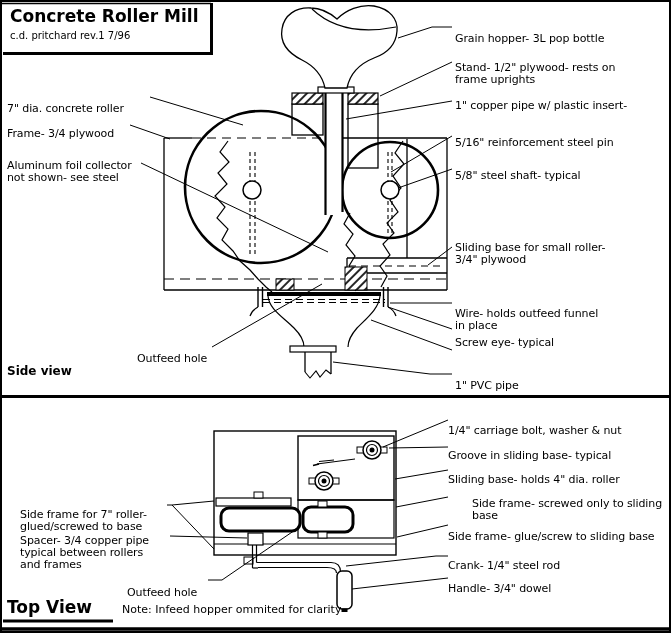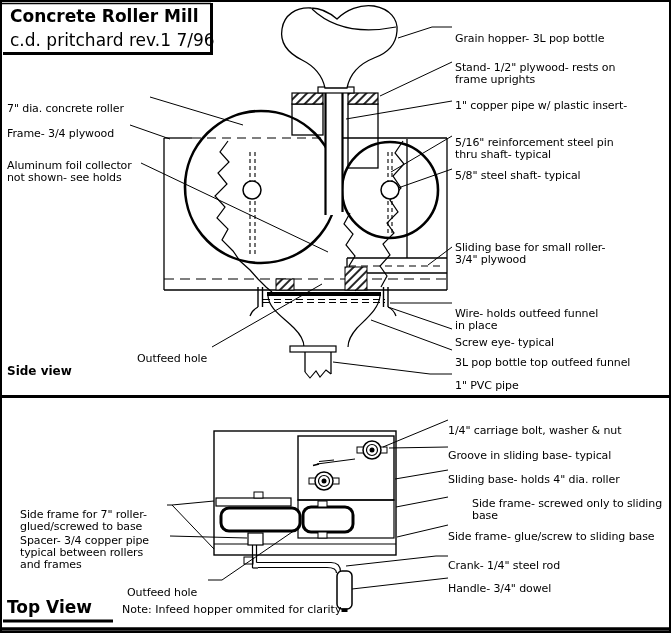--- a/index.html
+++ b/index.html
@@ -2,21 +2,21 @@
 <html><head>
 <meta charset="utf-8">
 <style>
   html,body{margin:0;padding:0;background:#888;}
   #page{position:relative;width:671px;height:633px;background:#c2410c;overflow:hidden;
         font-family:"DejaVu Sans",sans-serif;color:#000;}
   #art{position:absolute;left:0;top:0;}
   .lbl{position:absolute;font-size:11px;line-height:12px;letter-spacing:-0.1px;white-space:nowrap;margin-top:13px;}
   .lbl .ln{display:block;white-space:nowrap;}
   .title{position:absolute;font-weight:bold;font-size:17px;white-space:nowrap;}
-  .subtitle{position:absolute;font-size:17px;white-space:nowrap;text-align:right;}
+  .subtitle{position:absolute;font-size:10px;white-space:nowrap;text-align:right;}
   .heading{position:absolute;font-weight:bold;font-size:12px;white-space:nowrap;}
   .note{position:absolute;font-size:11px;white-space:nowrap;}
 </style>
 </head>
 <body>
 
 <div id="page">
 
 <svg id="art" width="671" height="633" viewBox="0 0 671 633">
   <defs>
@@ -186,52 +186,48 @@
     </div>
   <div class="lbl" style="left:455px;top:49px">
       <span class="ln">Stand- 1/2" plywood- rests on</span>
       <span class="ln">frame uprights</span>
     </div>
   <div class="lbl" style="left:455px;top:87px">
       <span class="ln">1" copper pipe w/ plastic insert-</span>
     </div>
   <div class="lbl" style="left:455px;top:124px">
       <span class="ln">5/16" reinforcement steel pin</span>
-      <span class="ln">thru shaft- typical</span>
     </div>
   <div class="lbl" style="left:455px;top:157px">
       <span class="ln">5/8" steel shaft- typical</span>
     </div>
   <div class="lbl" style="left:455px;top:229px">
       <span class="ln">Sliding base for small roller-</span>
       <span class="ln">3/4" plywood</span>
     </div>
   <div class="lbl" style="left:455px;top:295px">
       <span class="ln">Wire- holds outfeed funnel</span>
       <span class="ln">in place</span>
     </div>
   <div class="lbl" style="left:455px;top:324px">
       <span class="ln">Screw eye- typical</span>
     </div>
-  <div class="lbl" style="left:455px;top:344px">
-      <span class="ln">3L pop bottle top outfeed funnel</span>
-    </div>
   <div class="lbl" style="left:455px;top:367px">
       <span class="ln">1" PVC pipe</span>
     </div>
 
   <div class="lbl" style="left:7px;top:90px">
       <span class="ln">7" dia. concrete roller</span>
     </div>
   <div class="lbl" style="left:7px;top:115px">
       <span class="ln">Frame- 3/4 plywood</span>
     </div>
   <div class="lbl" style="left:7px;top:147px">
       <span class="ln">Aluminum foil collector</span>
-      <span class="ln">not shown- see holds</span>
+      <span class="ln">not shown- see steel</span>
     </div>
   <div class="lbl" style="left:137px;top:340px">
       <span class="ln">Outfeed hole</span>
     </div>
 
   <div class="heading" style="left:7px;top:364px">Side view</div>
 
   <div class="lbl" style="left:448px;top:412px">
       <span class="ln">1/4" carriage bolt, washer &amp; nut</span>
     </div>

